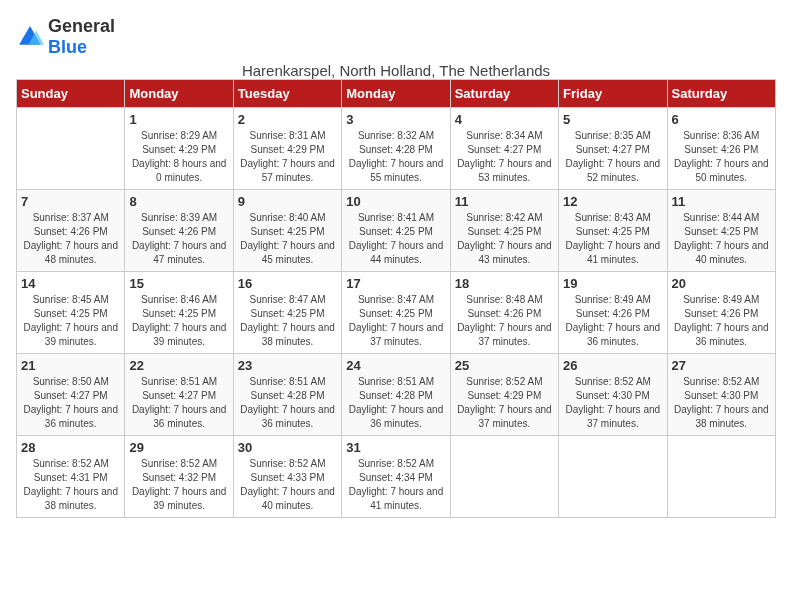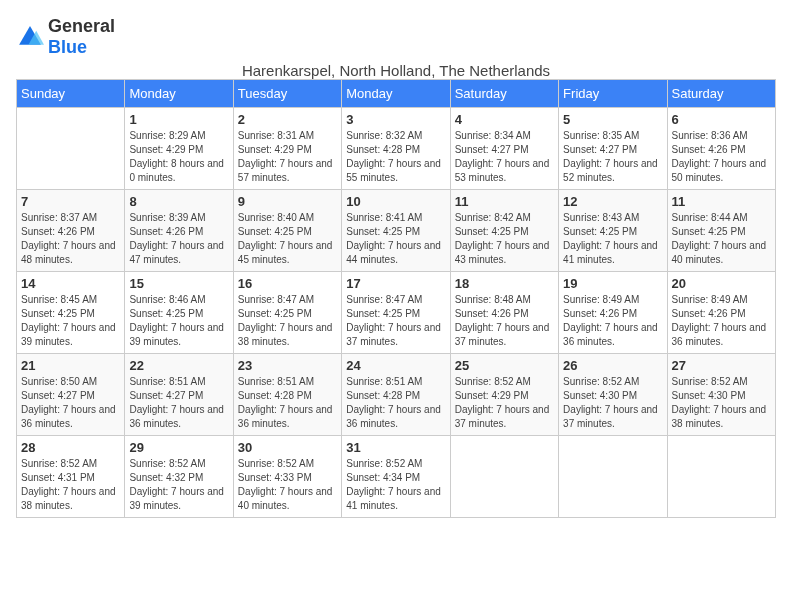--- a/index.html
+++ b/index.html
@@ -47,24 +47,24 @@
       font-size: 15px;
       color: #444;
       margin-bottom: 0;
     }
     table {
       width: 100%;
       border-collapse: collapse;
       table-layout: fixed;
     }
     thead tr th {
-      background-color: #3b82f6;
+      background-color: #b91c1c;
       color: #fff;
       font-size: 13px;
-      font-weight: normal;
+      font-weight: bold;
       padding: 6px 4px;
       text-align: left;
       border: 1px solid #ccc;
     }
     tbody tr td {
       vertical-align: top;
       border: 1px solid #ccc;
       padding: 4px 4px;
       height: 80px;
       font-size: 10.5px;
@@ -78,20 +78,21 @@
       font-size: 13px;
       font-weight: bold;
       color: #333;
       display: block;
       margin-bottom: 2px;
     }
     .cell-text {
       font-size: 10px;
       color: #444;
       line-height: 1.4;
+      text-align: center;
     }
   </style>
 </head>
 <body>
 
 <div class="header-area">
   <div class="logo">
     <svg class="logo-icon" viewBox="0 0 36 36">
       <polygon points="18,4 32,28 4,28" fill="#1a73e8"></polygon>
       <polygon points="26,10 36,28 16,28" fill="#4fc3f7" opacity="0.7"></polygon>

